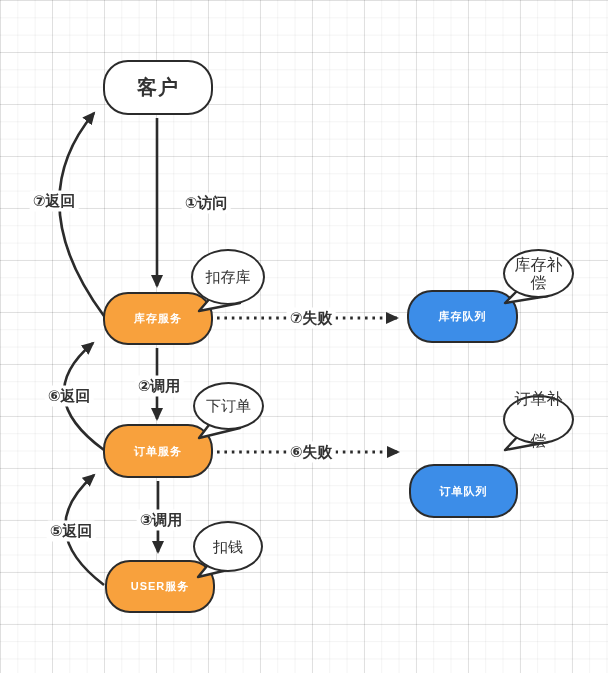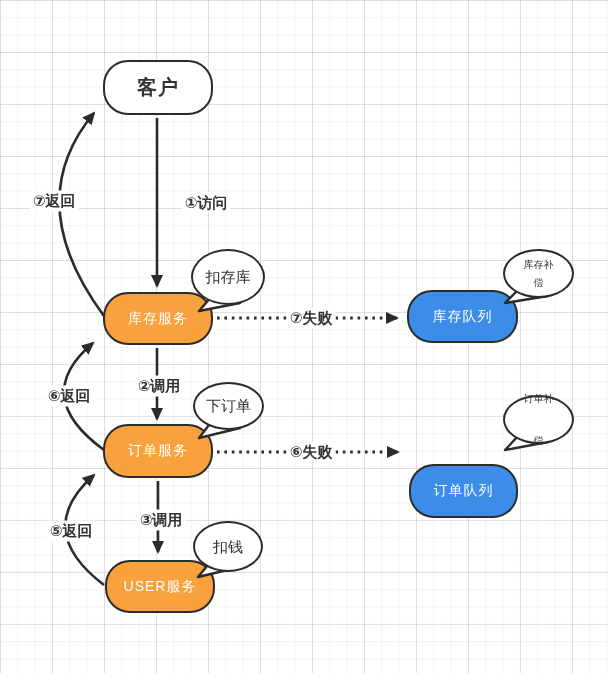--- a/index.html
+++ b/index.html
@@ -9,32 +9,32 @@
     background-image:
       linear-gradient(to right, rgba(0,0,0,0.085) 1px, transparent 1px),
       linear-gradient(to bottom, rgba(0,0,0,0.085) 1px, transparent 1px),
       linear-gradient(to right, rgba(0,0,0,0.045) 1px, transparent 1px),
       linear-gradient(to bottom, rgba(0,0,0,0.045) 1px, transparent 1px);
     background-size:52px 52px,52px 52px,17.33px 17.33px,17.33px 17.33px;
   }
   .node{
     position:absolute;z-index:1;display:flex;align-items:center;justify-content:center;
     border:2.6px solid #2b2b2b;border-radius:25px;box-sizing:border-box;
-    font-weight:normal;font-size:14px;letter-spacing:1px;
+    font-weight:bold;font-size:11px;letter-spacing:1px;
   }
   .node.orange{background:#F8A13D;color:#ffffff;}
   .node.blue{background:#3C8DE8;color:#ffffff;}
   .node.white{background:#ffffff;color:#333333;font-size:20px;font-weight:600;}
   .edges{position:absolute;left:0;top:0;z-index:2;}
   .bubble{
     position:absolute;z-index:3;display:flex;flex-direction:column;align-items:center;justify-content:center;
     background:#fff;border:2.6px solid #2b2b2b;border-radius:50%;box-sizing:border-box;
     color:#333;font-size:15px;font-weight:500;text-align:center;line-height:18px;white-space:nowrap;
   }
-  .bubble.small{font-size:10px;}
+  .bubble.small{font-size:16px;}
   .elabel{
     position:absolute;z-index:4;transform:translate(-50%,-50%);
     color:#333;font-size:15px;font-weight:600;white-space:nowrap;
     background:#fff;padding:1px 3px;border-radius:2px;
   }
 </style>
 </head>
 <body>
 
 <div class="canvas">

